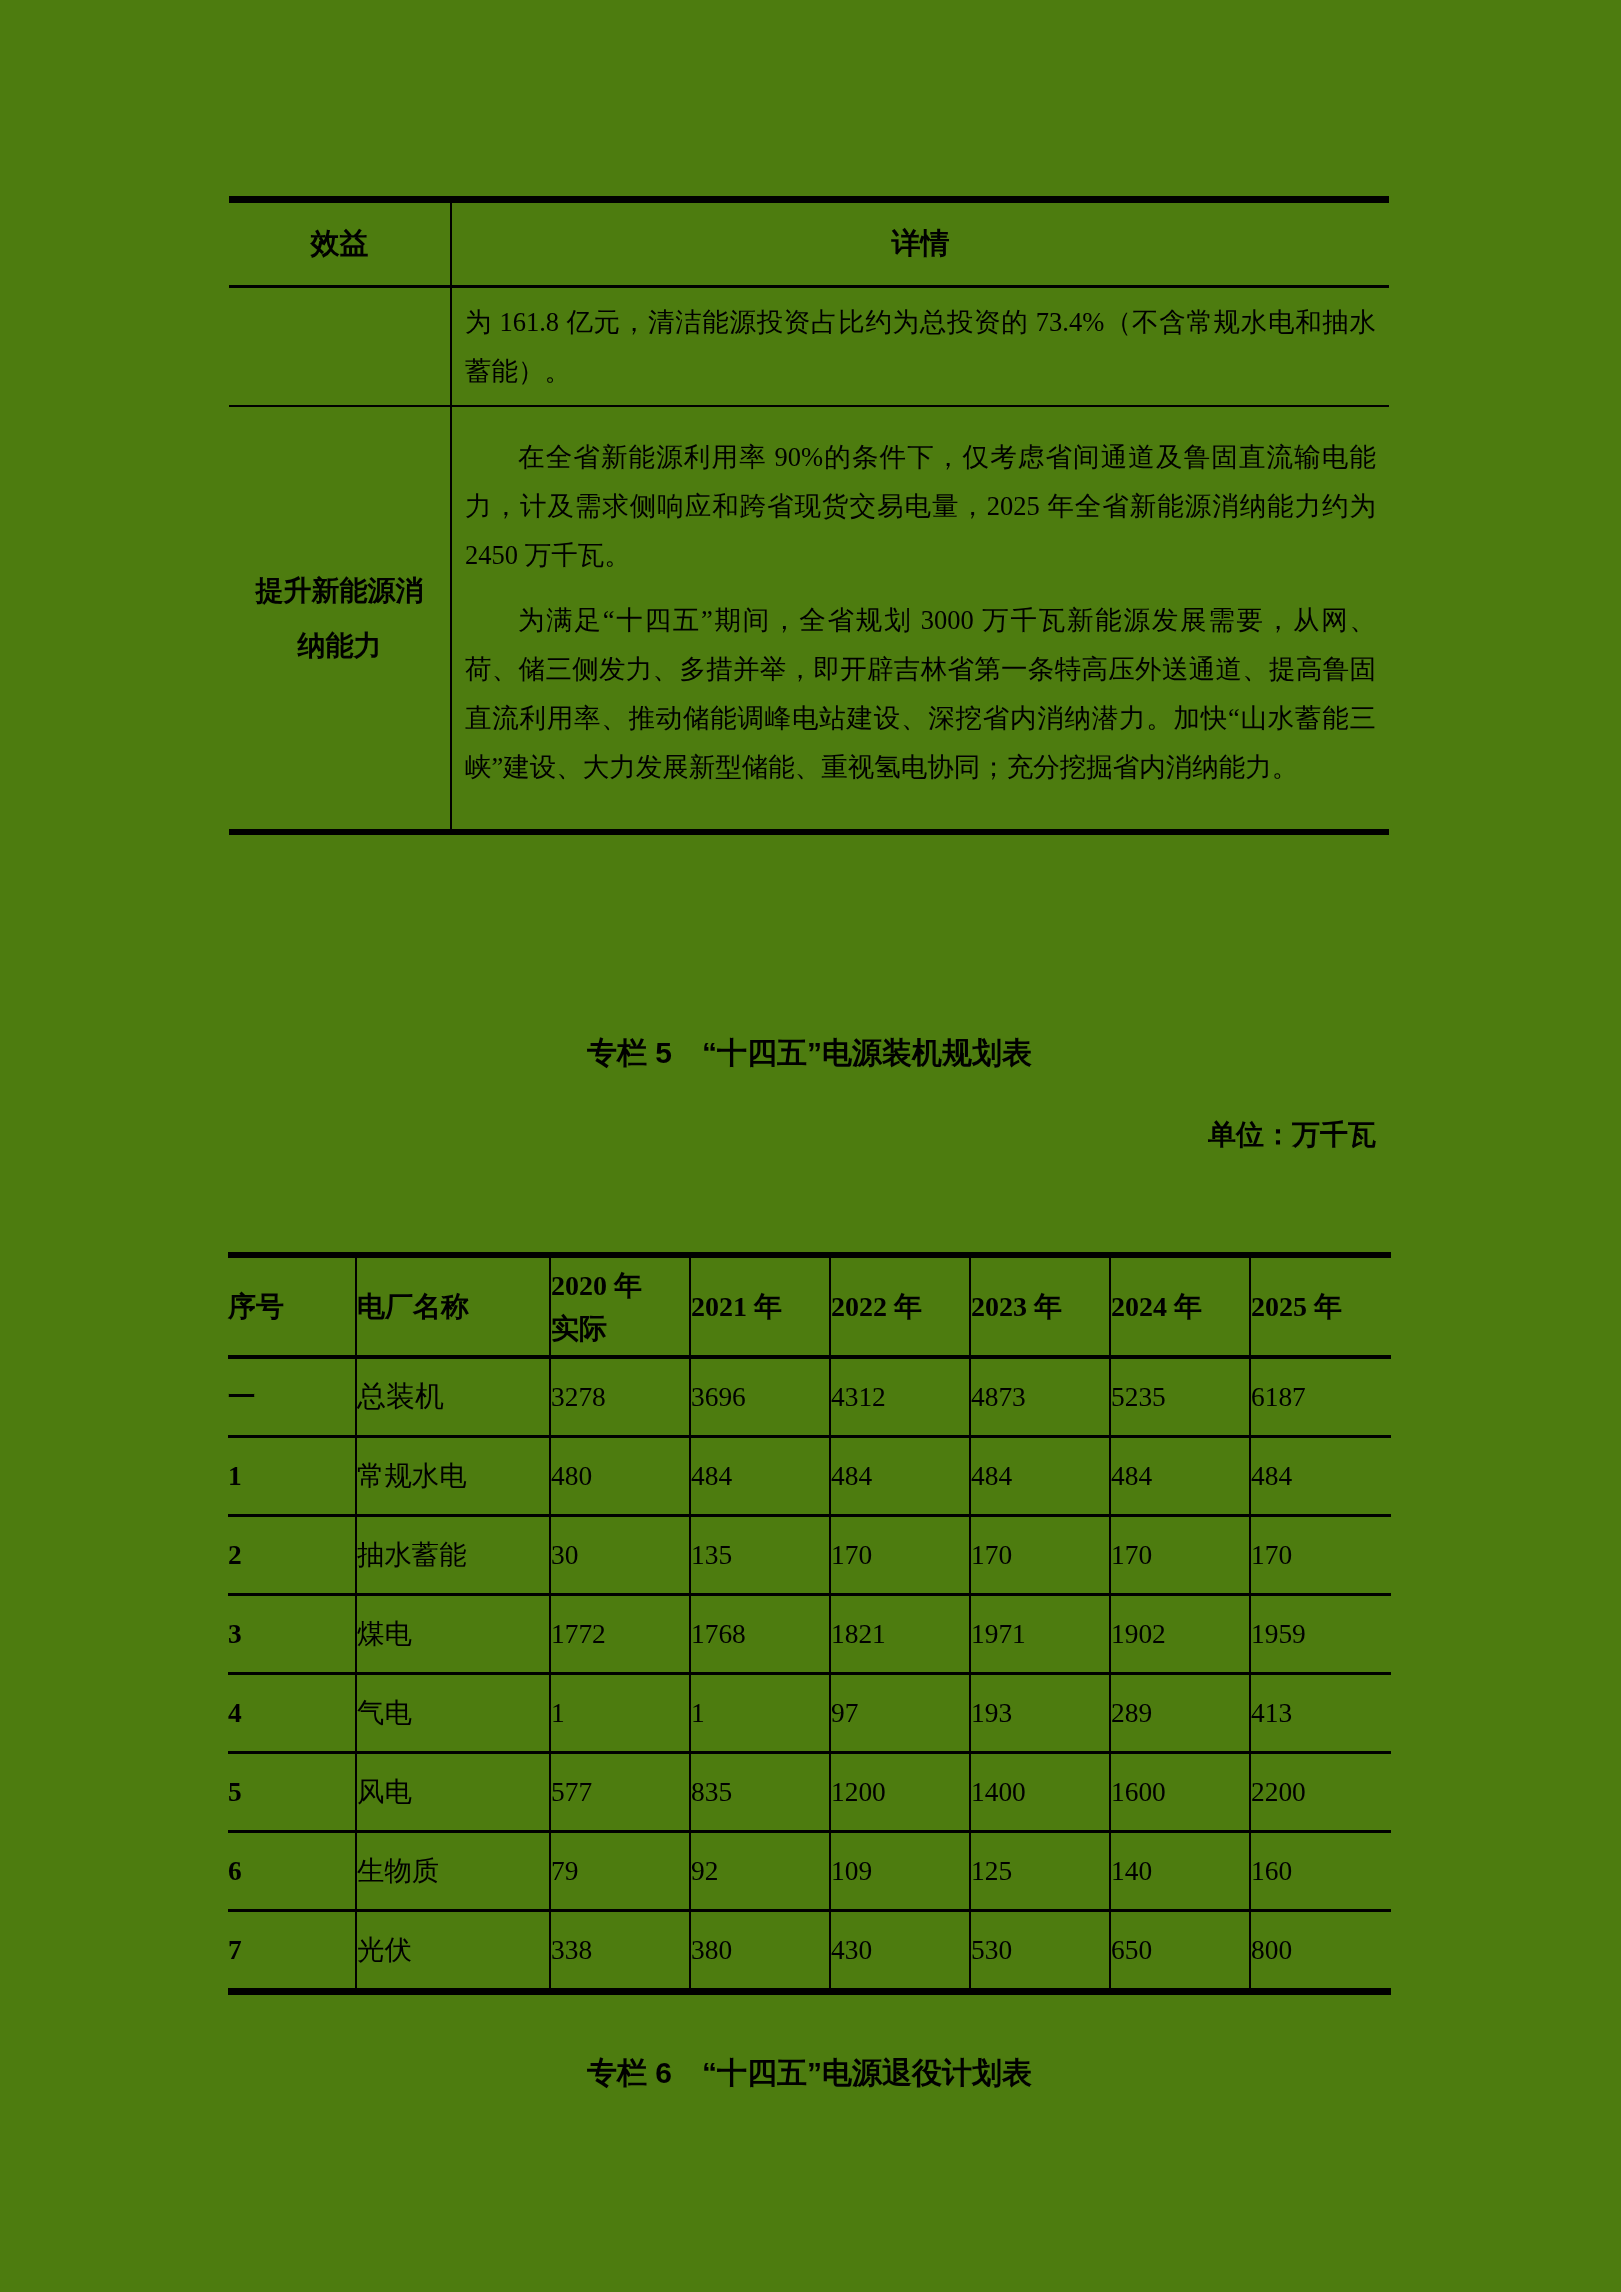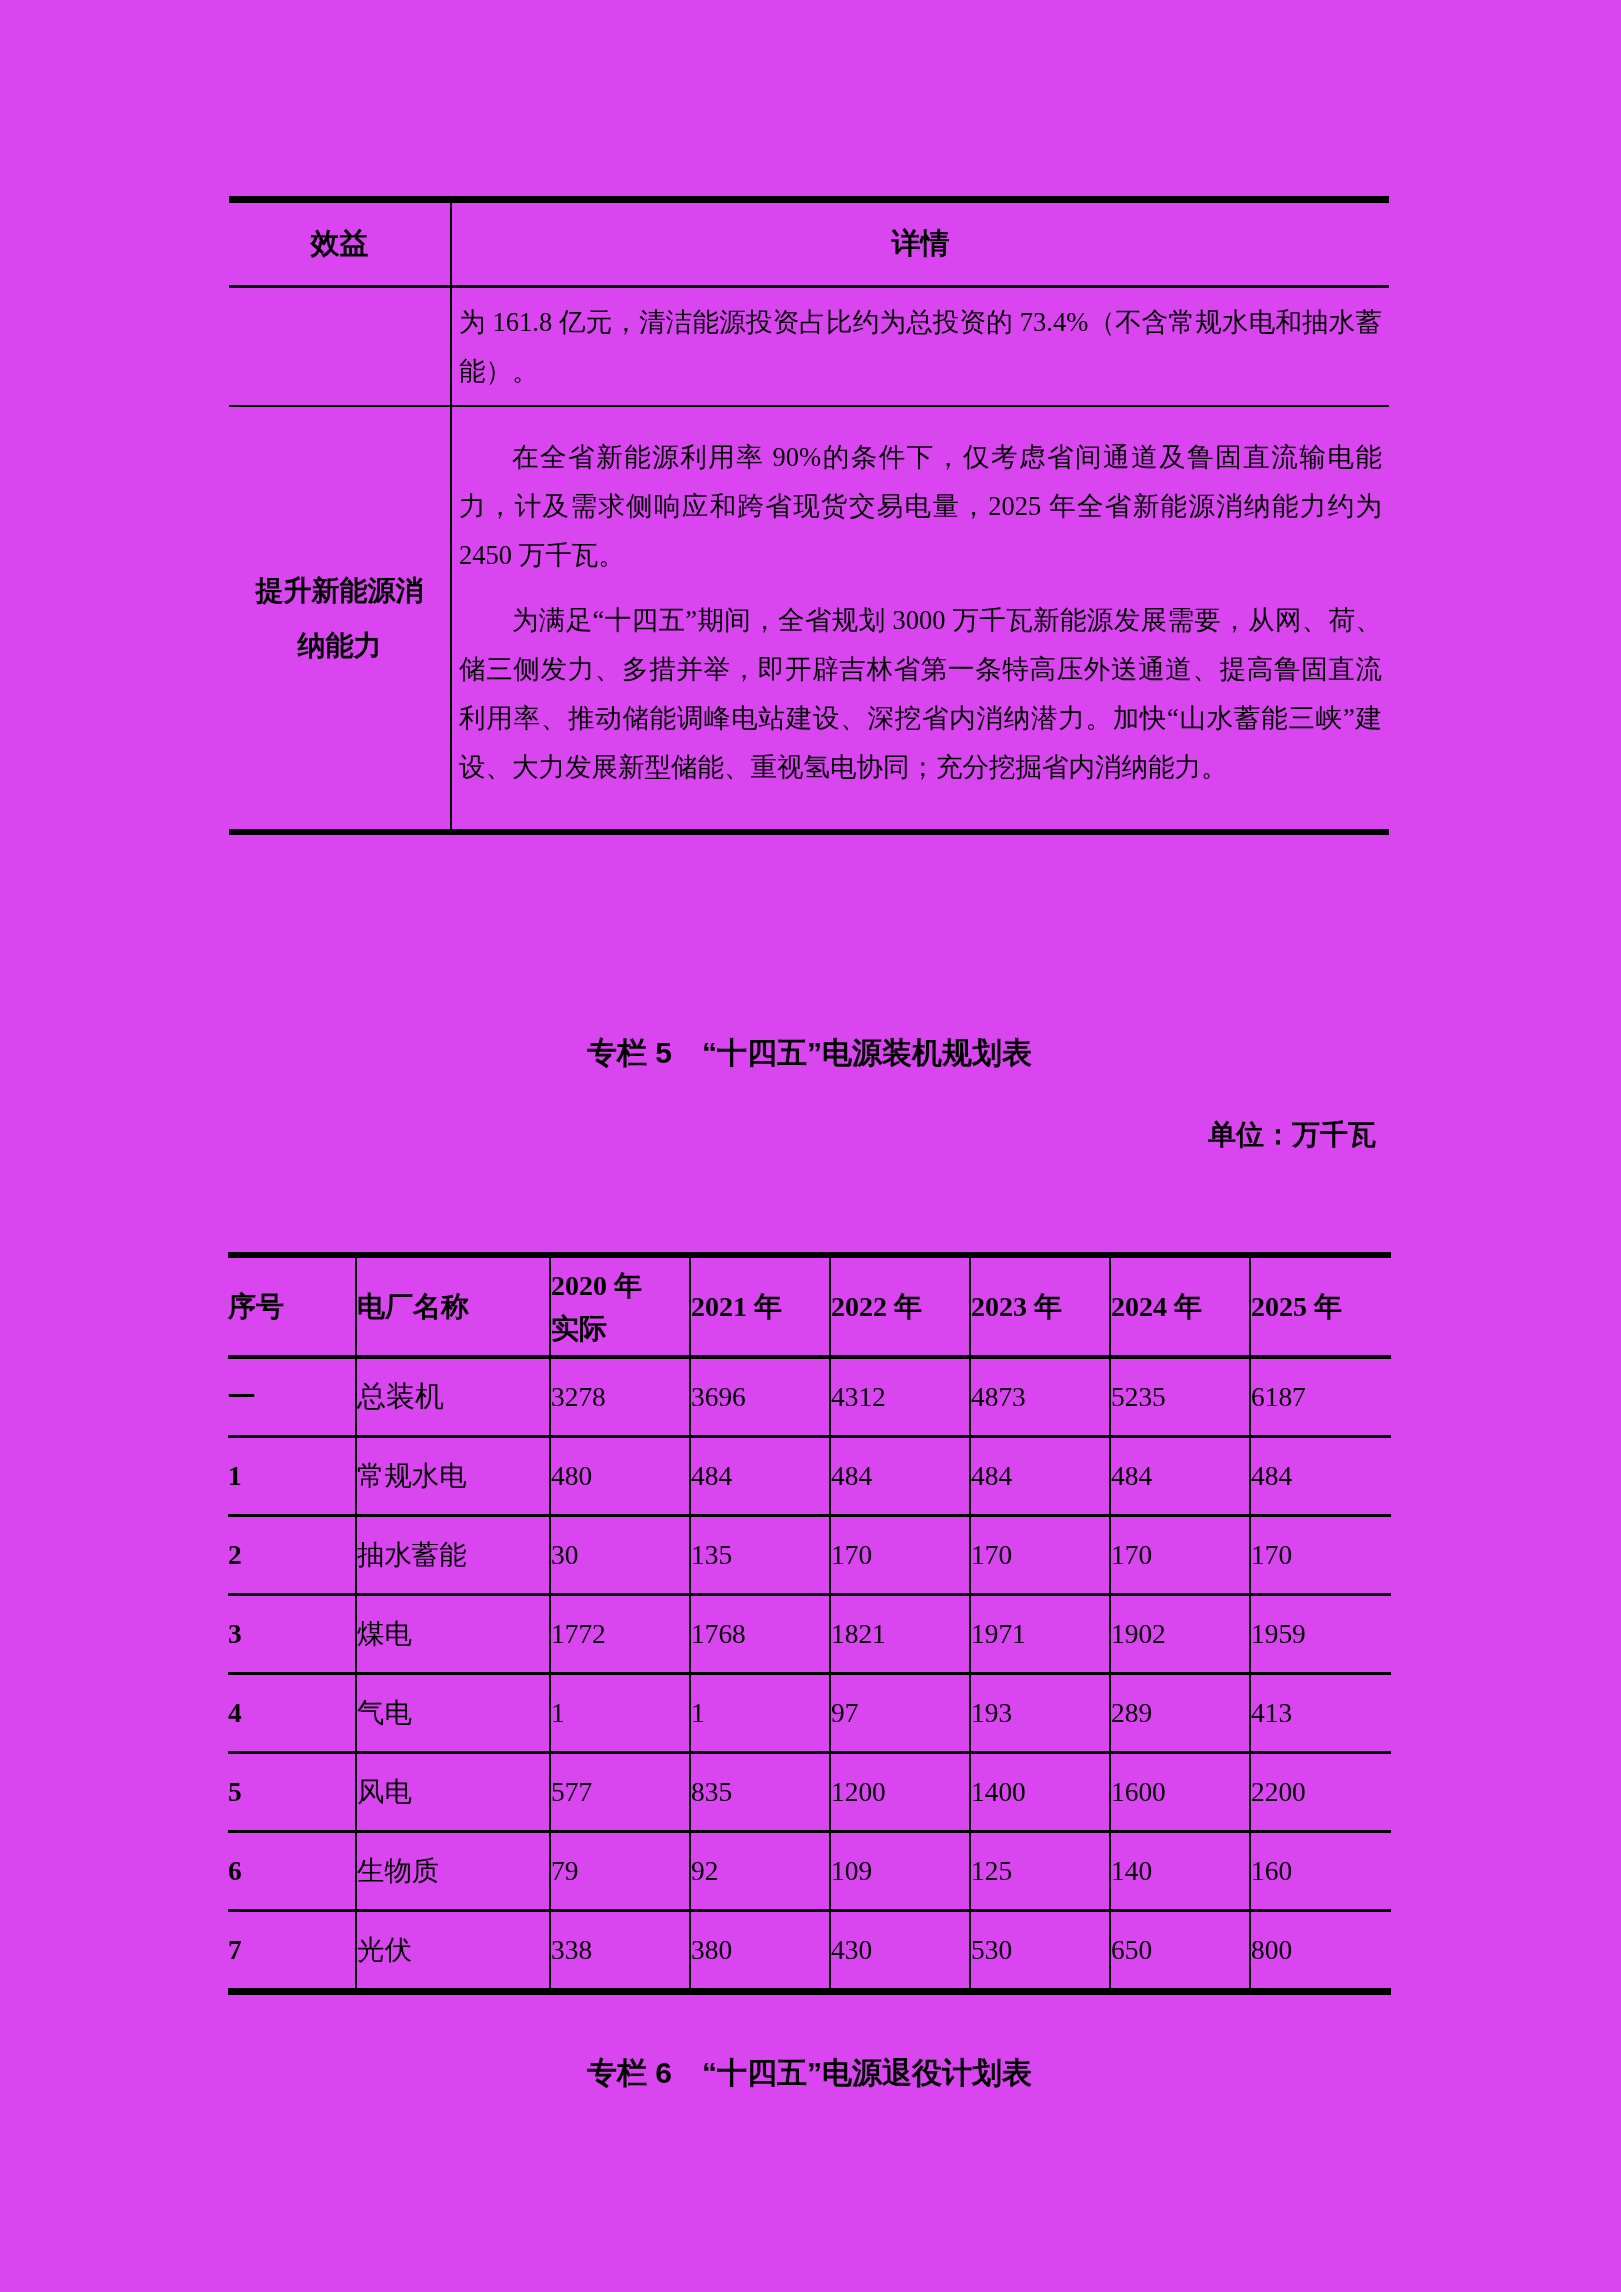--- a/index.html
+++ b/index.html
@@ -1,20 +1,20 @@
 <!DOCTYPE html>
 <html><head>
 <meta charset="utf-8">
 <style>
   html,body { margin:0; padding:0; background:#ffffff; }
   .page {
     position:relative;
     width:1621px;
     height:2293px;
-    background:#d946ef;
+    background:#4d7c0f;
     color:#000000;
     font-family:"Liberation Serif","DejaVu Serif",serif;
     overflow:hidden;
   }
 
   
   .benefit-table {
     position:absolute;
     left:229px; top:196px;
     width:1160px;
@@ -40,21 +40,21 @@
     font-weight:bold;
     font-size:28px;
     line-height:55px;
     text-align:center;
     white-space:pre-line;
   }
   .bt-detail {
     font-size:26.5px;
     line-height:49px;
     text-align:justify;
-    padding:0 7px !important;
+    padding:0 13px !important;
   }
   .bt-row1 .bt-detail p { margin:0; }
   .bt-row2 .bt-detail { vertical-align:top; }
   .bt-row2 .bt-detail p { margin:0; text-indent:53px; }
   .bt-row2 .bt-detail p.p1 { margin-top:25.5px; }
   .bt-row2 .bt-detail p.p2 { margin-top:16.7px; }
 
   
   .box-title {
     position:absolute;

